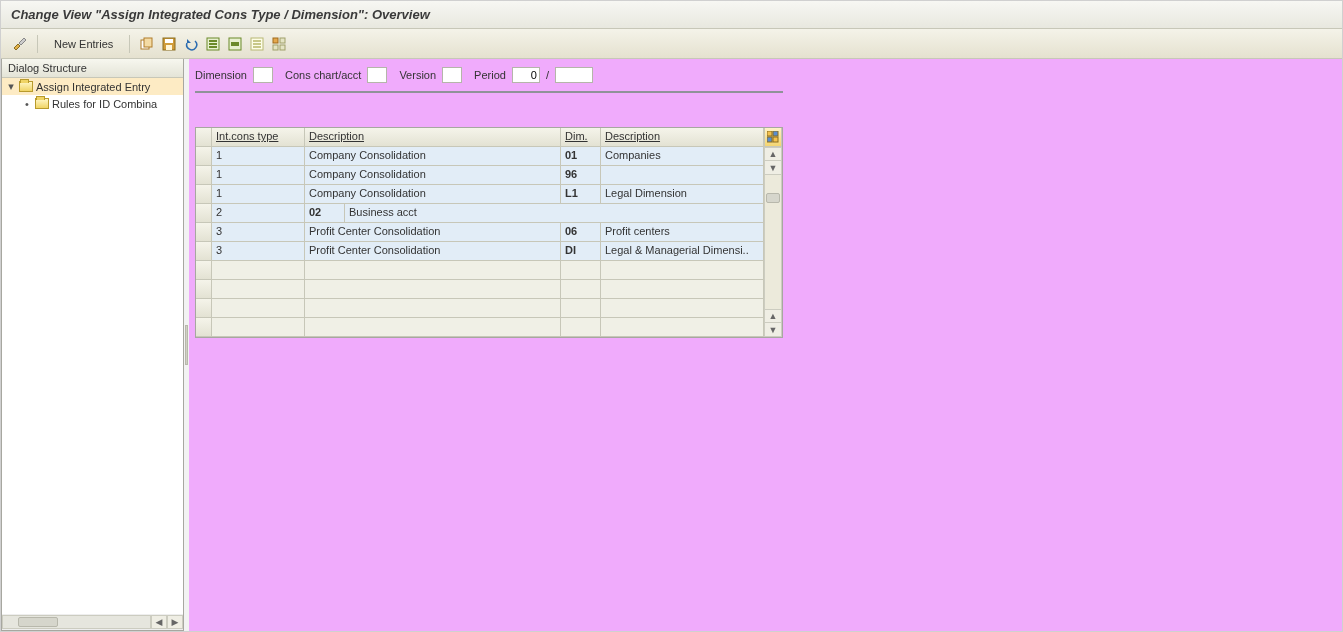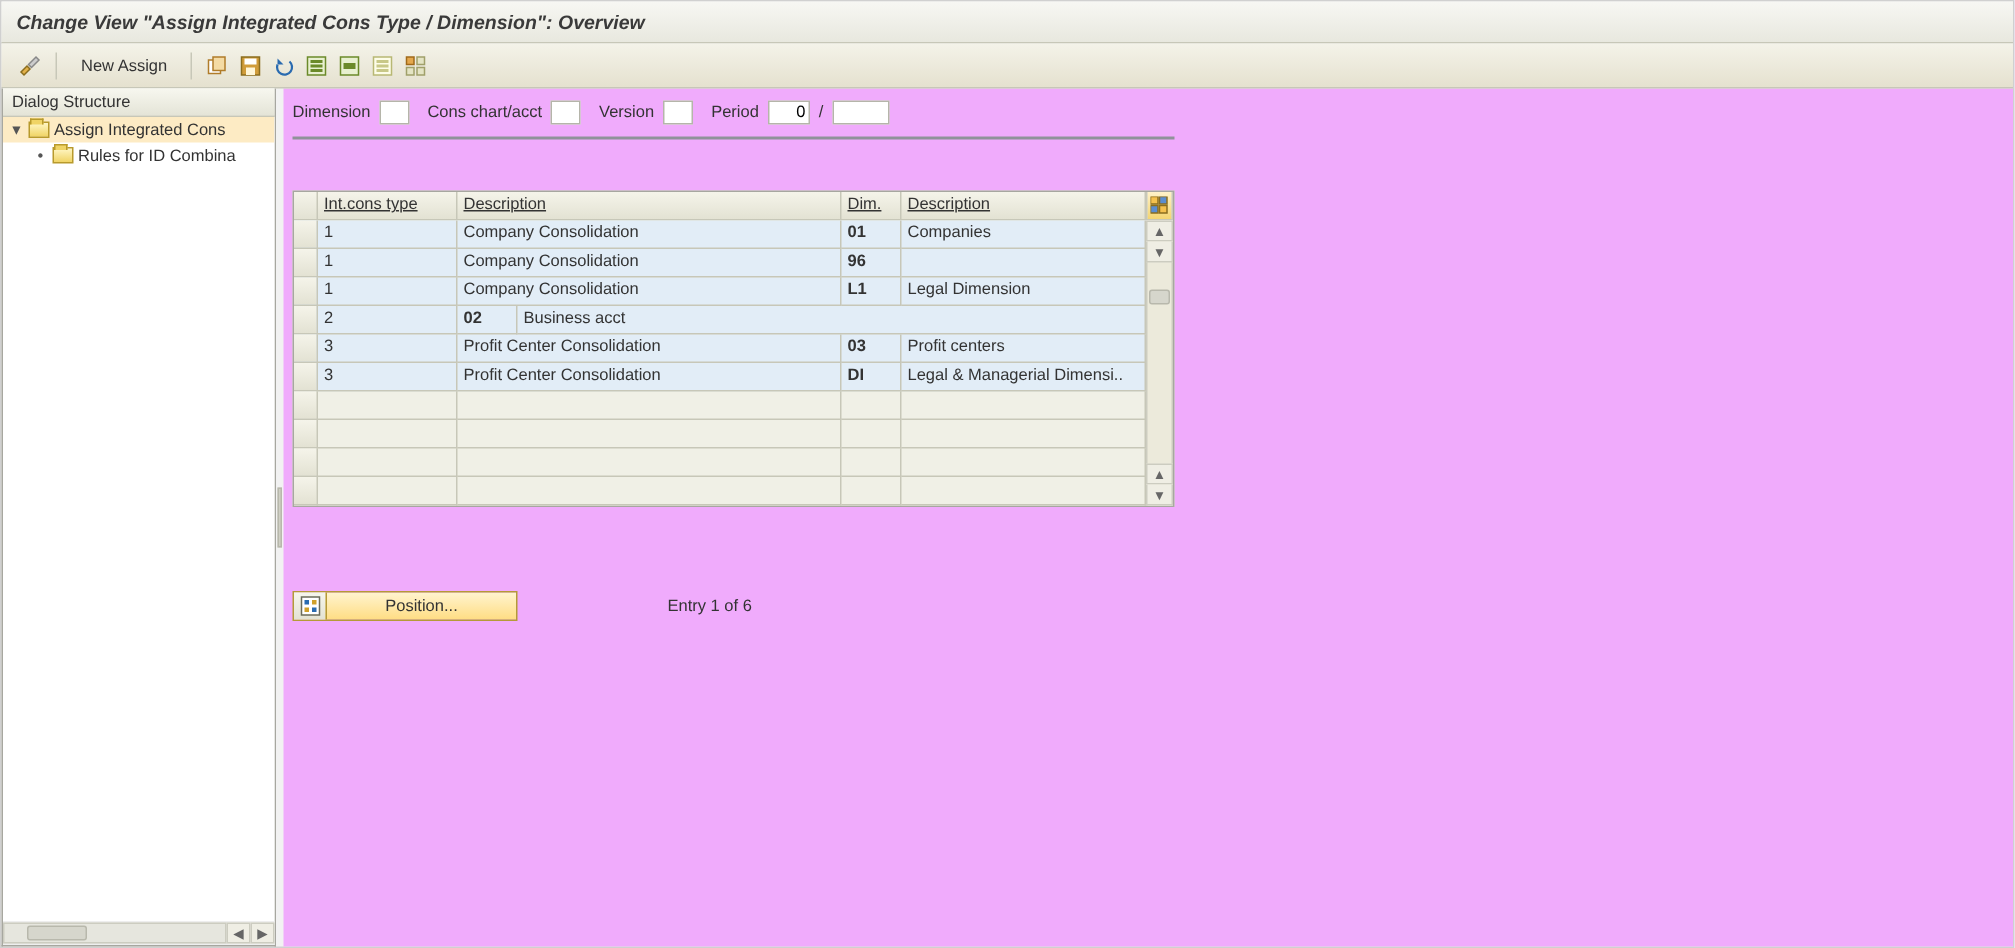--- a/index.html
+++ b/index.html
@@ -217,21 +217,21 @@
 
   <div class="toolbar">
     <div class="tb-btn">
       <svg width="16" height="16">
           <path d="M2 12 L6 8 L8 10 L4 14 Z" fill="#e2b14a" stroke="#8a6d1f"></path>
           <path d="M7 7 L12 2 L14 4 L9 9 Z" fill="#ccc" stroke="#888"></path>
         </svg>
     </div>
     <div class="sep"></div>
     <div class="new-entries-btn">
-      <span>New Assign</span>
+      <span>New Entries</span>
     </div>
     <div class="sep"></div>
     <div class="tb-btn">
       <svg width="14" height="14">
           <rect x="1" y="3" width="8" height="9" fill="#fff" stroke="#b07c2a"></rect>
           <rect x="4" y="1" width="8" height="9" fill="#f4dba4" stroke="#b07c2a"></rect>
         </svg>
     </div>
     <div class="tb-btn">
       <svg width="14" height="14">
@@ -279,21 +279,21 @@
   </div>
 
   <div class="body-area">
 
     <div class="tree-panel">
       <div class="tree-header">Dialog Structure</div>
       <div class="tree-body">
         <div class="tree-item selected">
           <span class="twisty">▾</span>
           <span class="folder-icon folder-open"></span>
-          <span>Assign Integrated Cons</span>
+          <span>Assign Integrated Entry</span>
         </div>
         <div class="tree-item" style="padding-left:20px;">
           <span class="bullet">•</span>
           <span class="folder-icon folder-closed"></span>
           <span>Rules for ID Combina</span>
         </div>
       </div>
       <div class="tree-scroll">
         <div class="track">
           <div class="thumb"></div>
@@ -375,21 +375,21 @@
               <div class="gc sel"></div>
               <div class="gc col1">2</div>
               <div class="gc col3">02</div>
               <div class="gc col4">Business acct</div>
               <div class="gc scrollcol"></div>
             </div>
             <div class="grow">
               <div class="gc sel"></div>
               <div class="gc col1">3</div>
               <div class="gc col2">Profit Center Consolidation</div>
-              <div class="gc col3">03</div>
+              <div class="gc col3">06</div>
               <div class="gc col4">Profit centers</div>
               <div class="gc scrollcol"></div>
             </div>
             <div class="grow">
               <div class="gc sel"></div>
               <div class="gc col1">3</div>
               <div class="gc col2">Profit Center Consolidation</div>
               <div class="gc col3">DI</div>
               <div class="gc col4">Legal &amp; Managerial Dimensi..</div>
               <div class="gc scrollcol"></div>
@@ -431,31 +431,16 @@
           <div class="arrow">▲</div>
           <div class="arrow" style="border-top:none;">▼</div>
           <div class="track">
             <div class="thumb"></div>
           </div>
           <div class="arrow">▲</div>
           <div class="arrow" style="border-top:none;">▼</div>
         </div>
       </div>
 
-      <div class="footer-row">
-        <div class="position-btn">
-          <div class="icon-box">
-            <svg width="14" height="14">
-                <rect x="1" y="1" width="12" height="12" fill="#fff" stroke="#6b6b5a"></rect>
-                <rect x="3" y="3" width="3" height="3" fill="#2a6bb0"></rect>
-                <rect x="8" y="3" width="3" height="3" fill="#d0a02a"></rect>
-                <rect x="3" y="8" width="3" height="3" fill="#d0a02a"></rect>
-                <rect x="8" y="8" width="3" height="3" fill="#2a6bb0"></rect>
-              </svg>
-          </div>
-          <span class="lbl">Position...</span>
-        </div>
-        <span class="entry-text">Entry 1 of 6</span>
-      </div>
 
     </div>
   </div>
 </div>
 
 </body></html>

